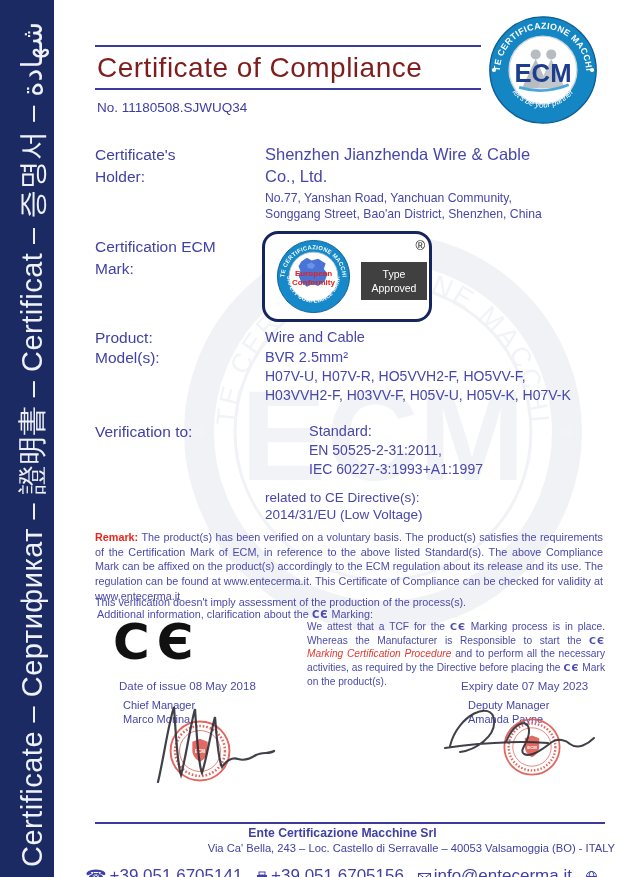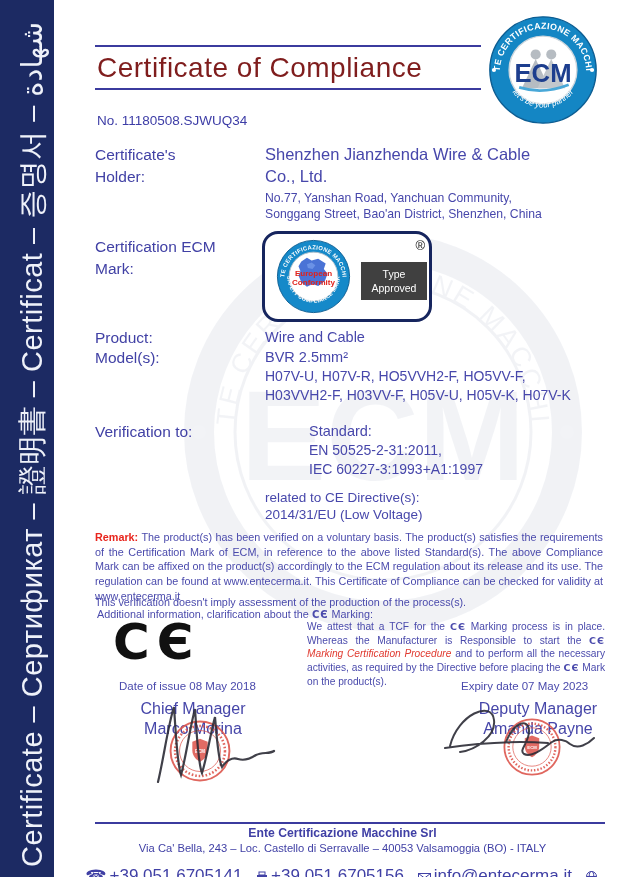--- a/index.html
+++ b/index.html
@@ -30,30 +30,30 @@
   .addr{font-size:12.2px;line-height:1.35;}
   .mval{font-size:14px;line-height:19px;}
   .small-blue{font-size:10.8px;color:#4a4aac;}
   .remark-p{text-align:justify;line-height:1.36;}
   .red{color:#e8251d;font-weight:bold;}
   .red-italic{color:#e03a30;font-style:italic;}
   .ce{font-weight:bold;letter-spacing:1px;font-family:"DejaVu Sans",sans-serif;}
   .ce-big{font-size:50px;letter-spacing:7px;color:#111;font-weight:bold;font-family:"DejaVu Sans",sans-serif;}
   .add-p{text-align:justify;font-size:10.2px;line-height:1.34;color:#4a4aac;}
   .date-txt{font-size:11.5px;color:#4a4aac;}
-  .sig-col{text-align:center;font-size:16px;color:#4646a9;line-height:1.25;}
+  .sig-col{font-size:11px;color:#4646a9;line-height:1.25;}
   
   .mark-box{left:207px;top:231px;width:170px;height:91px;border:3.5px solid #16255e;border-radius:16px;background:#fff;box-sizing:border-box;}
   .type-box{position:absolute;left:96px;top:28px;width:66px;height:38px;background:#404040;color:#fff;
     font-size:10.5px;line-height:1.35;text-align:center;padding-top:5px;box-sizing:border-box;}
   .regmark{position:absolute;right:4px;top:4px;font-size:13px;color:#111;}
   
   .footer-wrap{left:15px;top:826px;width:545px;text-align:center;color:#4040a5;}
   .footer-co{font-size:12.2px;font-weight:bold;}
-  .footer-addr{font-size:11.2px;margin-top:2px;}
+  .footer-addr{font-size:11.2px;margin-top:2px;text-align:right;}
   .footer-contacts{font-size:17px;margin-top:12px;}
   .footer-contacts .ic{display:inline-block;vertical-align:-1px;margin:0 3px 0 9px;}
   svg text{font-family:"Liberation Sans","DejaVu Sans",sans-serif;}
 </style>
 </head>
 <body>
 
 <div class="page">
 
   <aside class="sidebar">
@@ -72,21 +72,21 @@
         <textPath href="#wmArc" startOffset="50%" text-anchor="middle">ENTE CERTIFICAZIONE MACCHINE</textPath>
       </text>
       <text x="200" y="248" font-size="128" font-weight="bold" text-anchor="middle" fill="#98a2bb">ECM</text>
       <circle cx="16" cy="200" r="7" fill="#98a2bb"></circle>
         <circle cx="384" cy="200" r="7" fill="#98a2bb"></circle>
     </svg>
 
     <div class="abs navy-line" style="left:40px;top:45px;width:386px;"></div>
     <div class="abs title" style="left:42px;top:52px;">Certificate of Compliance</div>
     <div class="abs navy-line" style="left:40px;top:88px;width:386px;"></div>
-    <div class="abs certno" style="left:42px;top:113px;">No. 11180508.SJWUQ34</div>
+    <div class="abs certno" style="left:42px;top:100px;">No. 11180508.SJWUQ34</div>
 
     <svg class="abs" style="left:433px;top:15px;" width="110" height="110" viewBox="0 0 120 120">
       <circle cx="60" cy="60" r="58" fill="#1486c4" stroke="#0c5d92" stroke-width="1.5"></circle>
       <circle cx="6.5" cy="60" r="2.3" fill="#fff"></circle>
         <circle cx="113.5" cy="60" r="2.3" fill="#fff"></circle>
       <circle cx="60" cy="60" r="37" fill="#ffffff" stroke="#cdd6dd" stroke-width="1.5"></circle>
       <circle cx="52" cy="43" r="5.5" fill="#b6bcc2"></circle>
         <circle cx="69" cy="43" r="5.5" fill="#b6bcc2"></circle>
       <path d="M52,48 L37,80 L67,80 Z" fill="#b6bcc2"></path>
       <path d="M69,48 L54,80 L84,80 Z" fill="#c2c7cc"></path>

